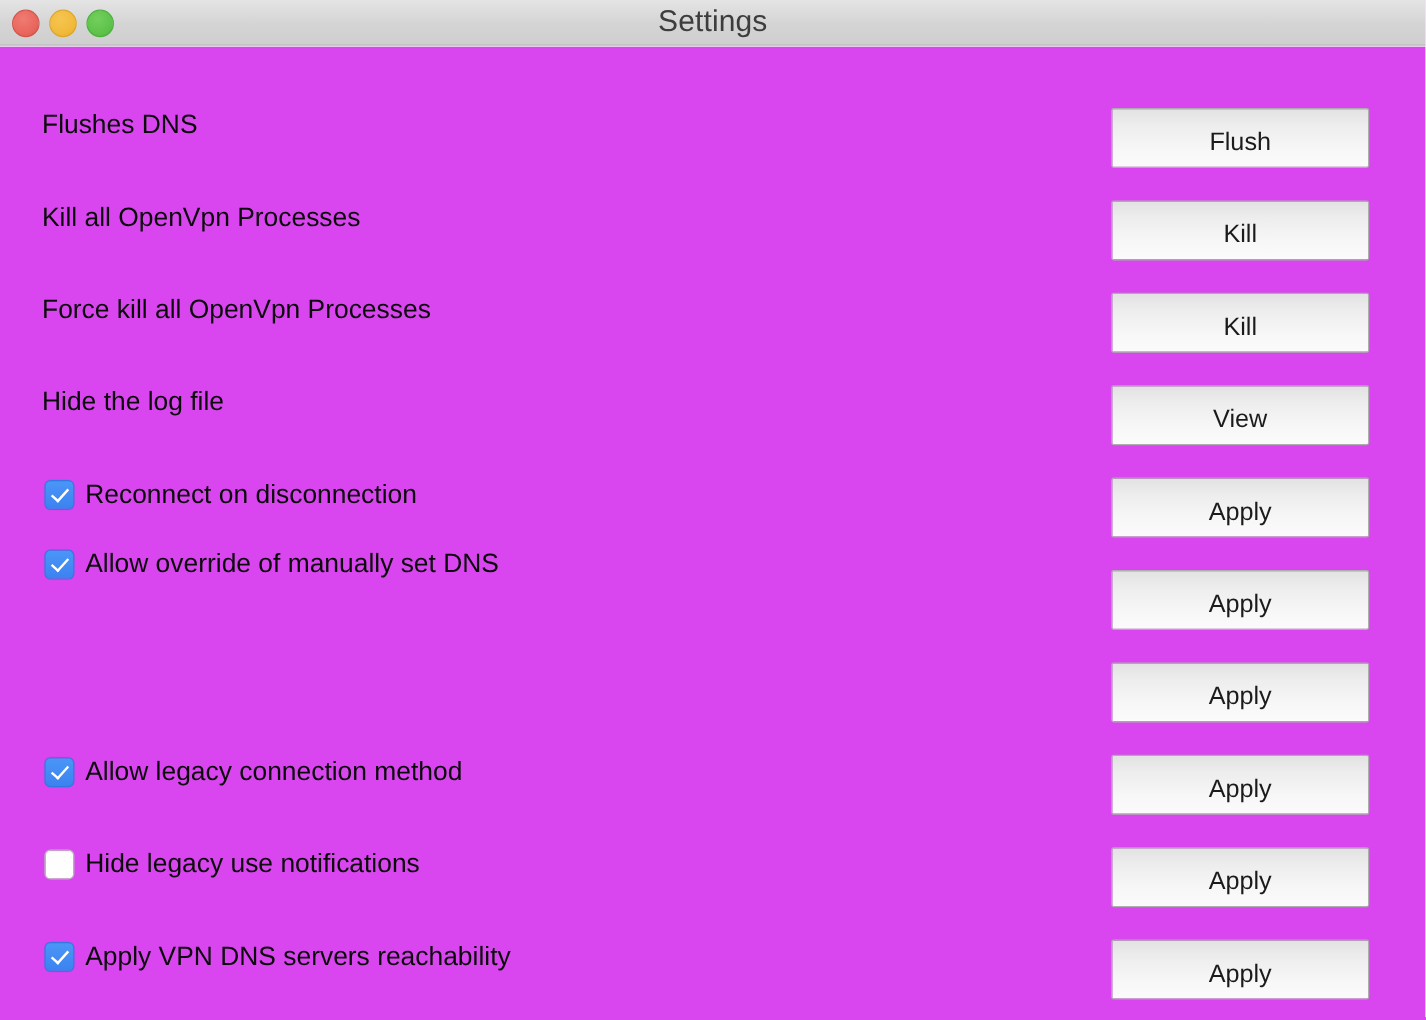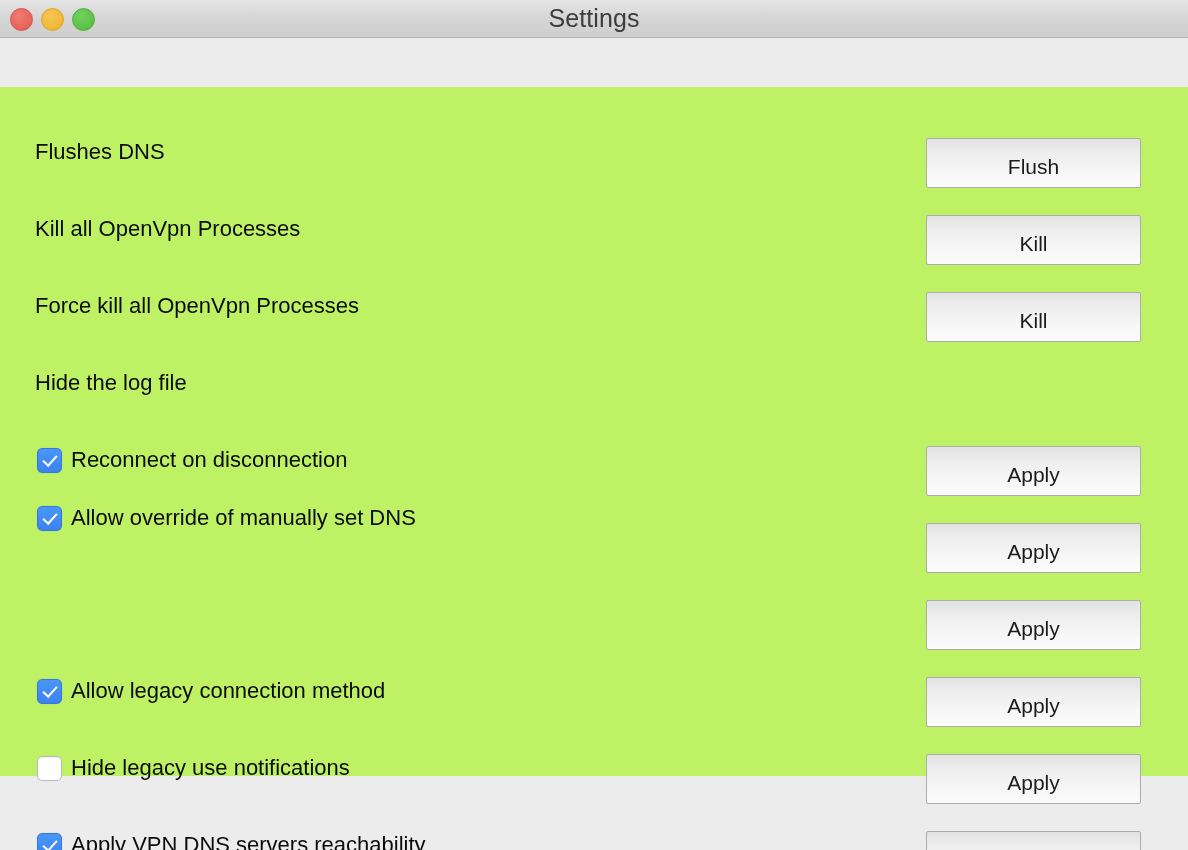--- a/index.html
+++ b/index.html
@@ -70,23 +70,22 @@
     letter-spacing: 0.1px;
     user-select: none;
   }
 
   
   .content {
     position: absolute;
     left: 0;
     top: 39px;
     width: 1188px;
-    height: 689px;
-    background: #bef264;
-    margin-top: 48px;
+    height: 811px;
+    background: #d946ef;
   }
 
   .row {
     position: absolute;
     left: 0;
     width: 1188px;
     height: 77px;
   }
 
   .row-label {
@@ -190,20 +189,21 @@
         <div class="row-label">Kill all OpenVpn Processes</div>
       </div>
       <button class="btn" style="top: 128px;">Kill</button>
       <div class="row" style="top: 202px;">
         <div class="row-label">Force kill all OpenVpn Processes</div>
       </div>
       <button class="btn" style="top: 205px;">Kill</button>
       <div class="row" style="top: 279px;">
         <div class="row-label">Hide the log file</div>
       </div>
+      <button class="btn" style="top: 282px;">View</button>
       <div class="row" style="top: 356px; padding-left: 16px;">
         <div class="check-wrap">
           <span class="checkbox on"></span>
           <span class="check-label">Reconnect on disconnection</span>
         </div>
       </div>
       <button class="btn" style="top: 359px;">Apply</button>
       <div class="row" style="top: 414px;">
         <div class="check-wrap">
           <span class="checkbox on"></span>

